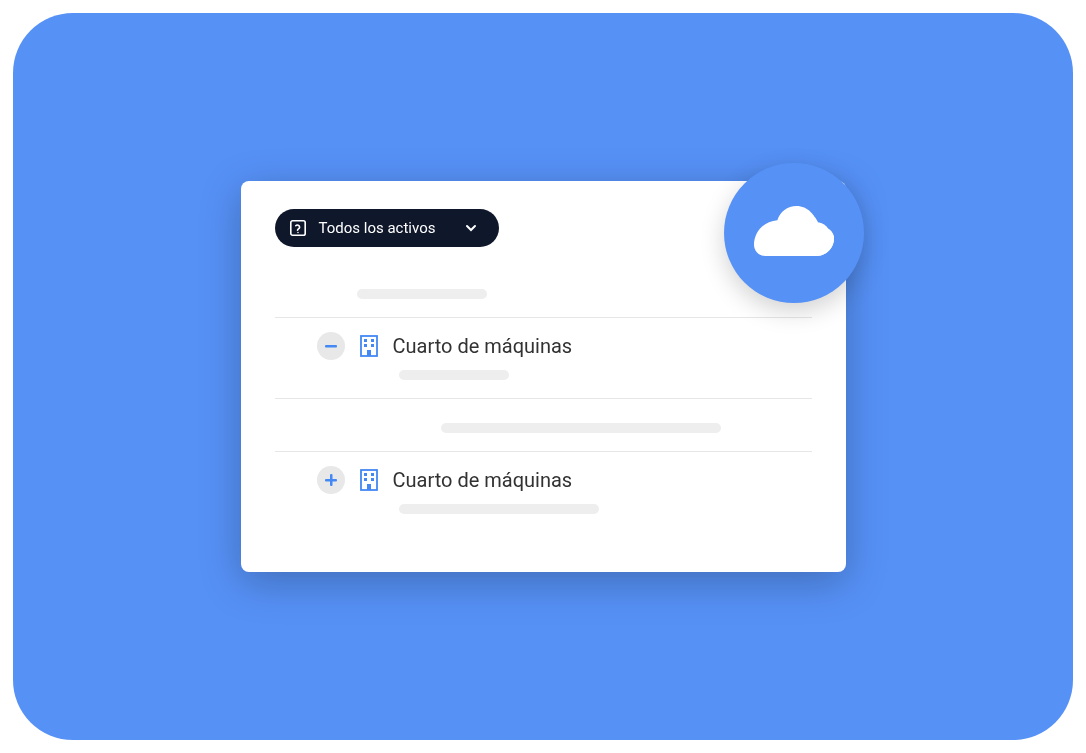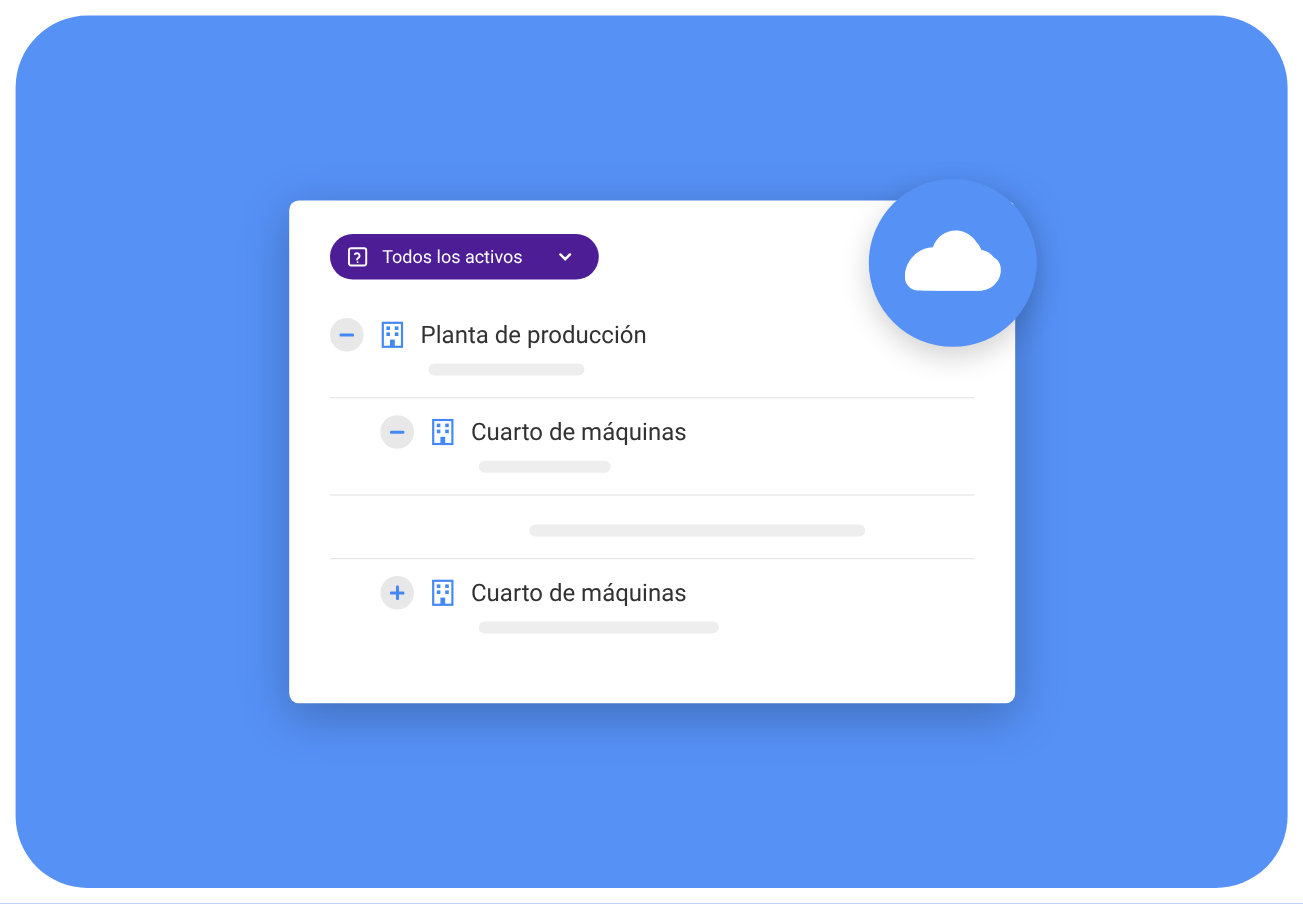--- a/index.html
+++ b/index.html
@@ -41,21 +41,21 @@
       background: #5691f6;
       box-shadow: 0 8px 24px rgba(0,0,0,0.18);
       display: flex;
       align-items: center;
       justify-content: center;
     }
     .cloud-badge svg { width: 80px; height: 52px; }
     .dropdown {
       display: inline-flex;
       align-items: center;
-      background: #4c1d95;
+      background: #0f172a;
       color: #fff;
       border-radius: 28px;
       padding: 10px 22px 10px 14px;
       gap: 12px;
       font-size: 15px;
       cursor: pointer;
     }
     .dropdown .help-icon {
       width: 18px;
       height: 18px;
@@ -149,91 +149,73 @@
       <span class="chev">
         <svg width="12" height="8" viewBox="0 0 12 8" fill="none" stroke="white" stroke-width="2" stroke-linecap="round">
           <path d="M2 2l4 4 4-4"></path>
         </svg>
       </span>
     </div>
 
     <div class="tree">
 
       <div class="tree-item">
+        <div class="placeholder" style="width:130px; margin-left:82px;"></div>
+      </div>
+
+      <hr class="divider indent-1">
+
+      <div class="tree-item indent-1">
         <div class="row">
           <span class="toggle">
             <svg viewBox="0 0 14 14">
                 <rect x="1" y="6" width="12" height="2.5" rx="1" fill="#4388f4"></rect>
               </svg>
           </span>
           <span class="type-icon">
             <svg viewBox="0 0 20 24" fill="none" stroke="#4388f4" stroke-width="1.8">
               <rect x="2" y="2" width="16" height="20"></rect>
               <rect x="5" y="5" width="3" height="3" fill="#4388f4" stroke="none"></rect>
               <rect x="12" y="5" width="3" height="3" fill="#4388f4" stroke="none"></rect>
               <rect x="5" y="10" width="3" height="3" fill="#4388f4" stroke="none"></rect>
               <rect x="12" y="10" width="3" height="3" fill="#4388f4" stroke="none"></rect>
               <rect x="8" y="16" width="4" height="6" fill="#4388f4" stroke="none"></rect>
             </svg>
           </span>
-          <span class="label">Planta de producción</span>
+          <span class="label">Cuarto de máquinas</span>
         </div>
-        <div class="placeholder" style="width:130px; margin-left:82px;"></div>
+        <div class="placeholder" style="width:110px; margin-left:82px;"></div>
+      </div>
+
+      <hr class="divider indent-1">
+
+      <div class="tree-item indent-2">
+        <div class="placeholder" style="width:280px; margin-left:82px;"></div>
       </div>
 
       <hr class="divider indent-1">
 
       <div class="tree-item indent-1">
         <div class="row">
           <span class="toggle">
             <svg viewBox="0 0 14 14">
-                <rect x="1" y="6" width="12" height="2.5" rx="1" fill="#4388f4"></rect>
-              </svg>
+              <rect x="1" y="6" width="12" height="2.5" rx="1" fill="#4388f4"></rect>
+              <rect x="6" y="1" width="2.5" height="12" rx="1" fill="#4388f4"></rect>
+            </svg>
           </span>
           <span class="type-icon">
             <svg viewBox="0 0 20 24" fill="none" stroke="#4388f4" stroke-width="1.8">
               <rect x="2" y="2" width="16" height="20"></rect>
               <rect x="5" y="5" width="3" height="3" fill="#4388f4" stroke="none"></rect>
               <rect x="12" y="5" width="3" height="3" fill="#4388f4" stroke="none"></rect>
               <rect x="5" y="10" width="3" height="3" fill="#4388f4" stroke="none"></rect>
               <rect x="12" y="10" width="3" height="3" fill="#4388f4" stroke="none"></rect>
               <rect x="8" y="16" width="4" height="6" fill="#4388f4" stroke="none"></rect>
             </svg>
           </span>
           <span class="label">Cuarto de máquinas</span>
         </div>
-        <div class="placeholder" style="width:110px; margin-left:82px;"></div>
-      </div>
-
-      <hr class="divider indent-1">
-
-      <div class="tree-item indent-2">
-        <div class="placeholder" style="width:280px; margin-left:82px;"></div>
-      </div>
-
-      <hr class="divider indent-1">
-
-      <div class="tree-item indent-1">
-        <div class="row">
-          <span class="toggle">
-            <svg viewBox="0 0 14 14">
-              <rect x="1" y="6" width="12" height="2.5" rx="1" fill="#4388f4"></rect>
-              <rect x="6" y="1" width="2.5" height="12" rx="1" fill="#4388f4"></rect>
-            </svg>
-          </span>
-          <span class="type-icon">
-            <svg viewBox="0 0 20 24" fill="none" stroke="#4388f4" stroke-width="1.8">
-              <rect x="2" y="2" width="16" height="20"></rect>
-              <rect x="5" y="5" width="3" height="3" fill="#4388f4" stroke="none"></rect>
-              <rect x="12" y="5" width="3" height="3" fill="#4388f4" stroke="none"></rect>
-              <rect x="5" y="10" width="3" height="3" fill="#4388f4" stroke="none"></rect>
-              <rect x="12" y="10" width="3" height="3" fill="#4388f4" stroke="none"></rect>
-              <rect x="8" y="16" width="4" height="6" fill="#4388f4" stroke="none"></rect>
-            </svg>
-          </span>
-          <span class="label">Cuarto de máquinas</span>
-        </div>
         <div class="placeholder" style="width:200px; margin-left:82px;"></div>
       </div>
 
     </div>
   </div>
 </div>
 
 </body></html>

